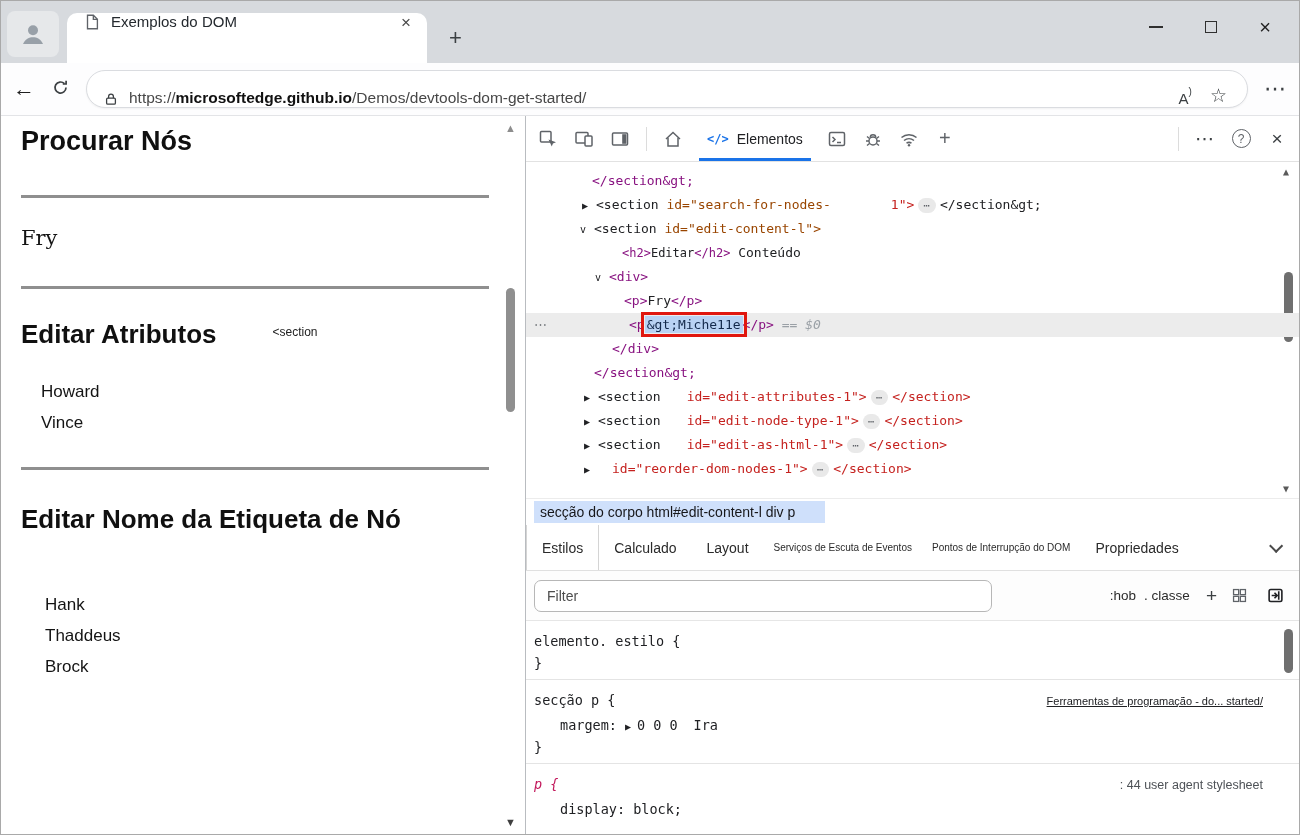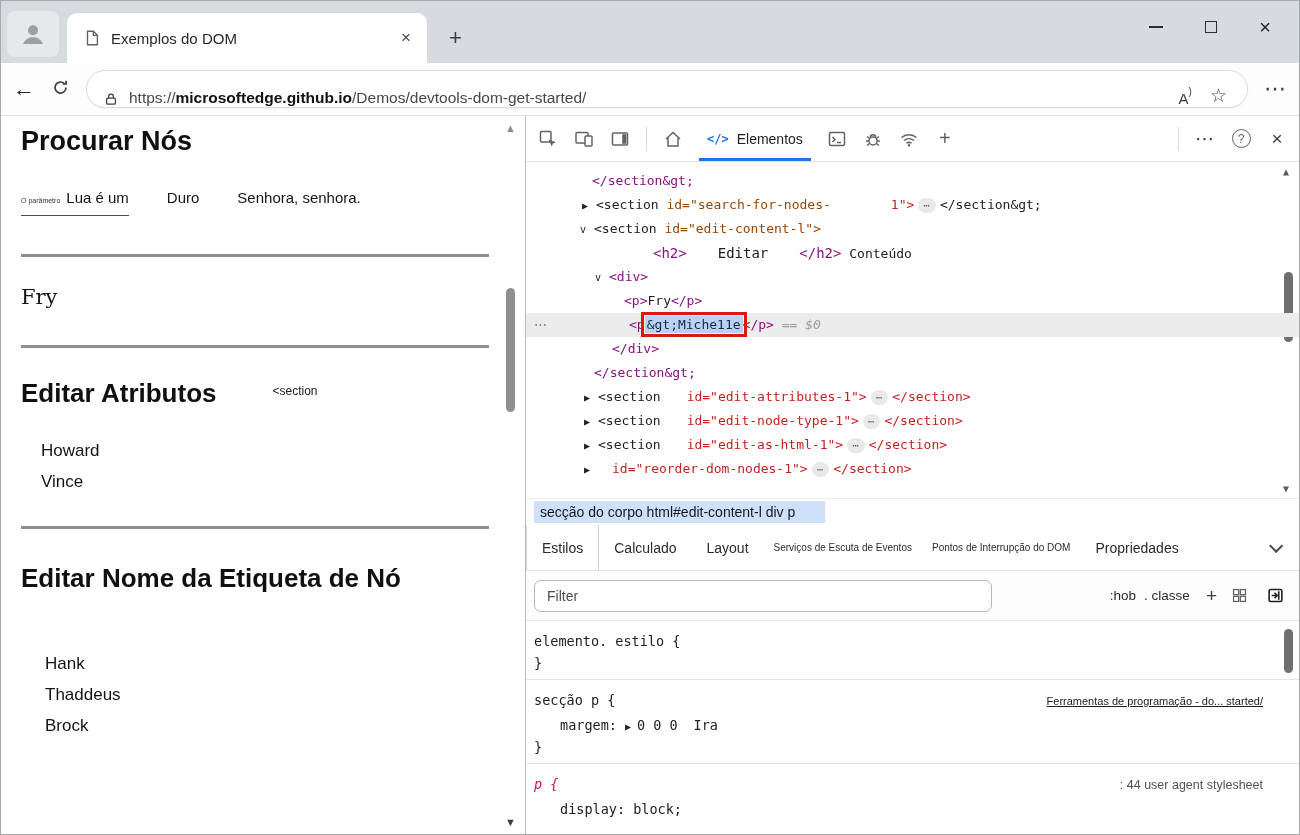--- a/index.html
+++ b/index.html
@@ -4,21 +4,21 @@
 <style>
   * { box-sizing: border-box; margin: 0; padding: 0; }
   html,body { width:1300px; height:835px; }
   body { font-family:"Liberation Sans", sans-serif; background:#fff; overflow:hidden; }
   .window { width:1300px; height:835px; border:1px solid #a9a9a9; display:flex; flex-direction:column; background:#fff; }
 
   
   .tabstrip { height:62px; background:#d7dade; display:flex; align-items:flex-end; flex:none; position:relative; }
   .profile { width:52px; height:46px; margin:8px 4px 4px 6px; border-radius:8px; background:#e6e8ea; display:flex; align-items:center; justify-content:center; align-self:center; }
   .profile svg { width:30px; height:30px; }
-  .tab { width:360px; height:50px; background:#fff; border-radius:10px 10px 0 0; display:flex; align-items:center; padding:0 10px 0 16px; gap:10px; margin-left:4px; }
+  .tab { width:360px; height:50px; background:#fff; border-radius:10px 10px 0 0; display:flex; align-items:flex-start; padding:0 10px 0 16px; gap:10px; margin-left:4px; }
   .tab-title { flex:1; font-size:15px; color:#24292e; white-space:nowrap; overflow:hidden; }
   .tab-close { font-size:17px; color:#4a4a4a; padding:0 6px; }
   .newtab { font-size:22px; color:#3c4043; margin:0 0 12px 16px; padding:0 6px; }
   .win-controls { margin-left:auto; display:flex; align-items:center; gap:42px; padding-right:28px; align-self:flex-start; margin-top:16px; }
   .win-min { width:14px; border-top:2px solid #2f2f2f; display:inline-block; }
   .win-max { width:12px; height:12px; border:1.7px solid #2f2f2f; display:inline-block; }
   .win-close { font-size:20px; color:#1f1f1f; line-height:1; }
 
   
   .navbar { height:53px; background:#fdfdfe; display:flex; align-items:center; padding:0 12px; gap:16px; border-bottom:1px solid #e3e4e7; flex:none; }
@@ -80,21 +80,21 @@
   .dt-dom { height:336px; flex:none; position:relative; overflow:hidden; padding-top:7px; font-family:"DejaVu Sans Mono", monospace; font-size:13px; }
   .dom-row { position:relative; height:24px; line-height:24px; white-space:pre; }
   .dom-row.selected { background:#ececec; }
   .left-ell { position:absolute; left:8px; top:0; color:#5f6368; font-family:"Liberation Sans", sans-serif; letter-spacing:1px; }
   .dom-inner { display:inline-block; }
   .arrow { display:inline-block; width:14px; color:#202124; font-size:10px; }
   .tk.tag { color:#881280; }
   .tk.dark { color:#202124; }
   .tk.attr { color:#994500; }
   .tk.red { color:#c5221f; }
-  .tk.sm { font-size:14px;margin-left:31px; }
+  .tk.sm { font-size:12px; }
   .tk.anno { color:#9aa0a6; font-style:italic; }
   .tk.ell { background:#e9e9e9; color:#5f6368; border-radius:8px; padding:1px 5px; margin:0 4px; font-size:11px; letter-spacing:1px; }
   .tk.sel { background:#b9d2f3; color:#13294b; outline:3px solid #e0170f; outline-offset:1px; padding:1px 2px; }
   .ml14 { margin-left:14px; } .ml26 { margin-left:26px; } .ml60 { margin-left:60px; }
   .sb { position:absolute; right:3px; top:4px; bottom:4px; width:14px; }
   .sb .up { position:absolute; top:0; left:1px; font-size:10px; color:#5a5a5a; }
   .sb .down { position:absolute; bottom:0; left:1px; font-size:10px; color:#5a5a5a; }
   .dom-sb .thumb { position:absolute; left:2px; top:106px; width:9px; height:70px; background:#6f6f6f; border-radius:5px; }
   .styles-sb .thumb { position:absolute; left:2px; top:4px; width:9px; height:44px; background:#6f6f6f; border-radius:5px; }
 
@@ -185,28 +185,20 @@
       <span class="ab-star">☆</span>
     </div>
     <span class="nav-more">⋯</span>
   </div>
 
   <div class="content">
 
     <div class="page">
       <h1>Procurar Nós</h1>
 
-      <div class="facts-row">
-        <span class="fact-first">
-          <span class="tiny">O parâmetro</span>
-          <span class="fact">Lua é um</span>
-        </span>
-        <span class="fact">Duro</span>
-        <span class="fact">Senhora, senhora.</span>
-      </div>
 
       <div class="hr m1"></div>
       <div class="serif-item">Fry</div>
 
       <div class="hr m2"></div>
       <h2 class="h2a"><span>Editar Atributos</span><span class="hint">&lt;section</span></h2>
       <div class="item ind" style="margin-top:32px">Howard</div>
       <div class="item ind">Vince</div>
 
       <div class="hr m3"></div>

